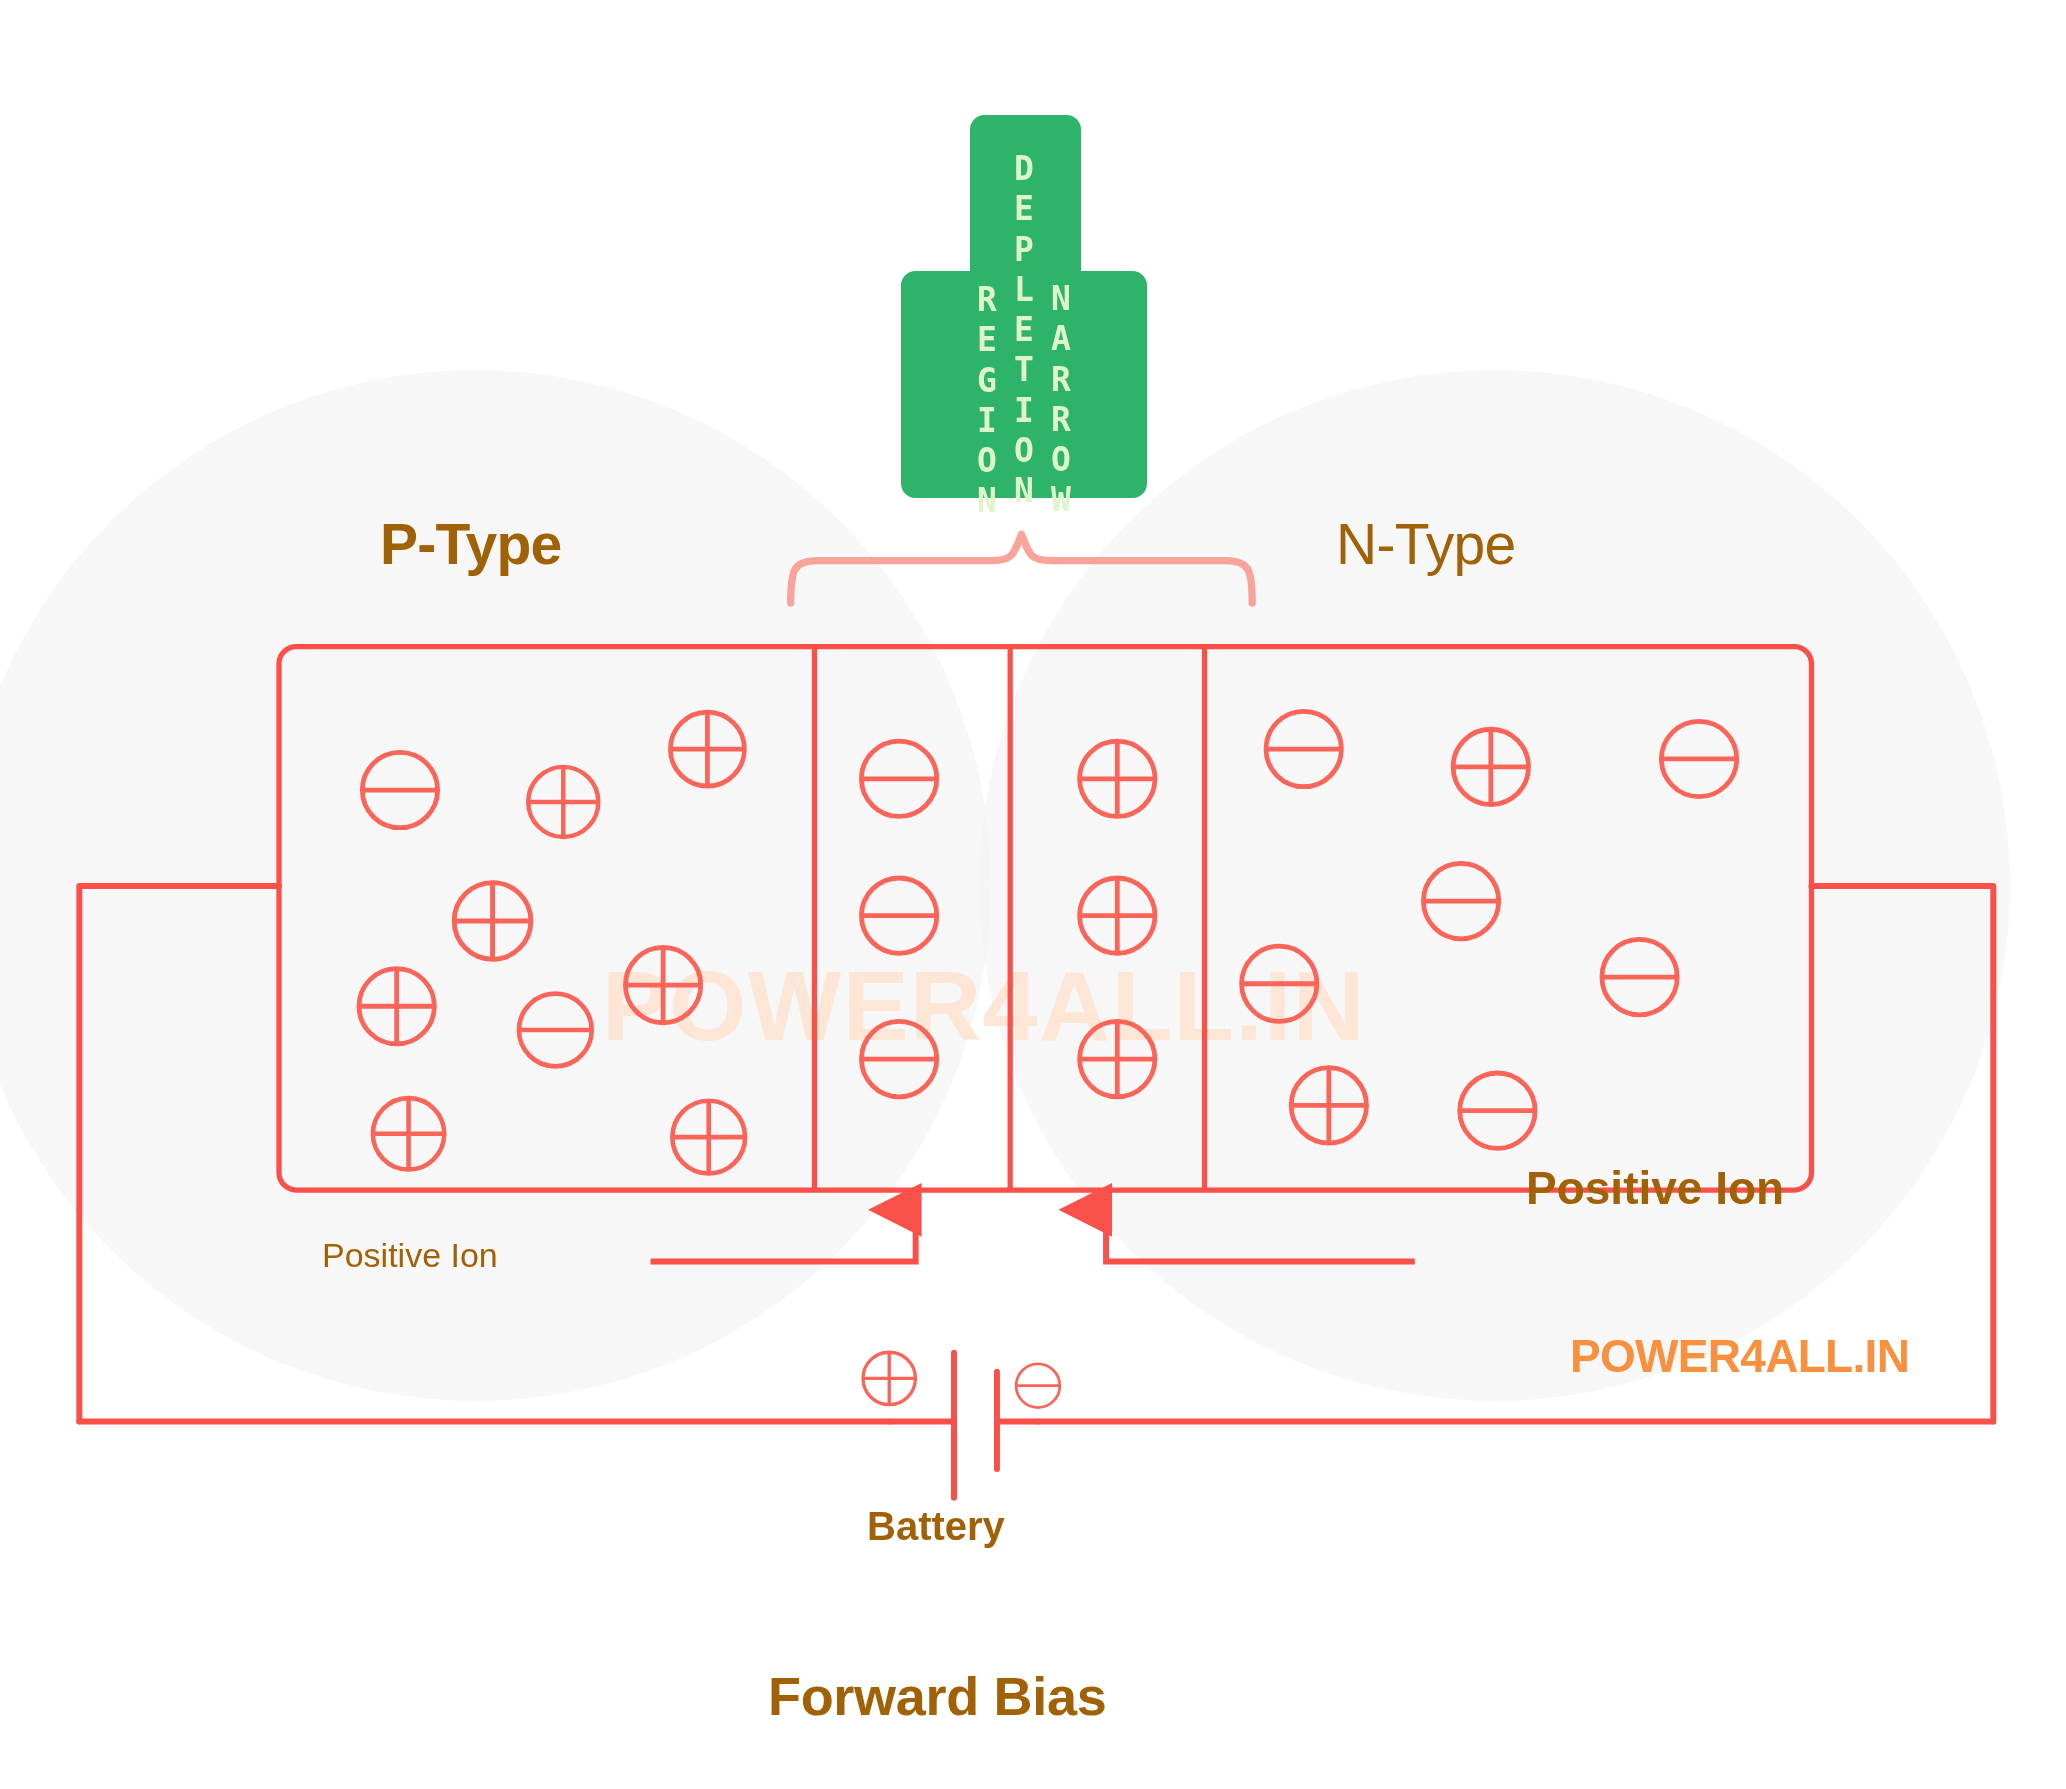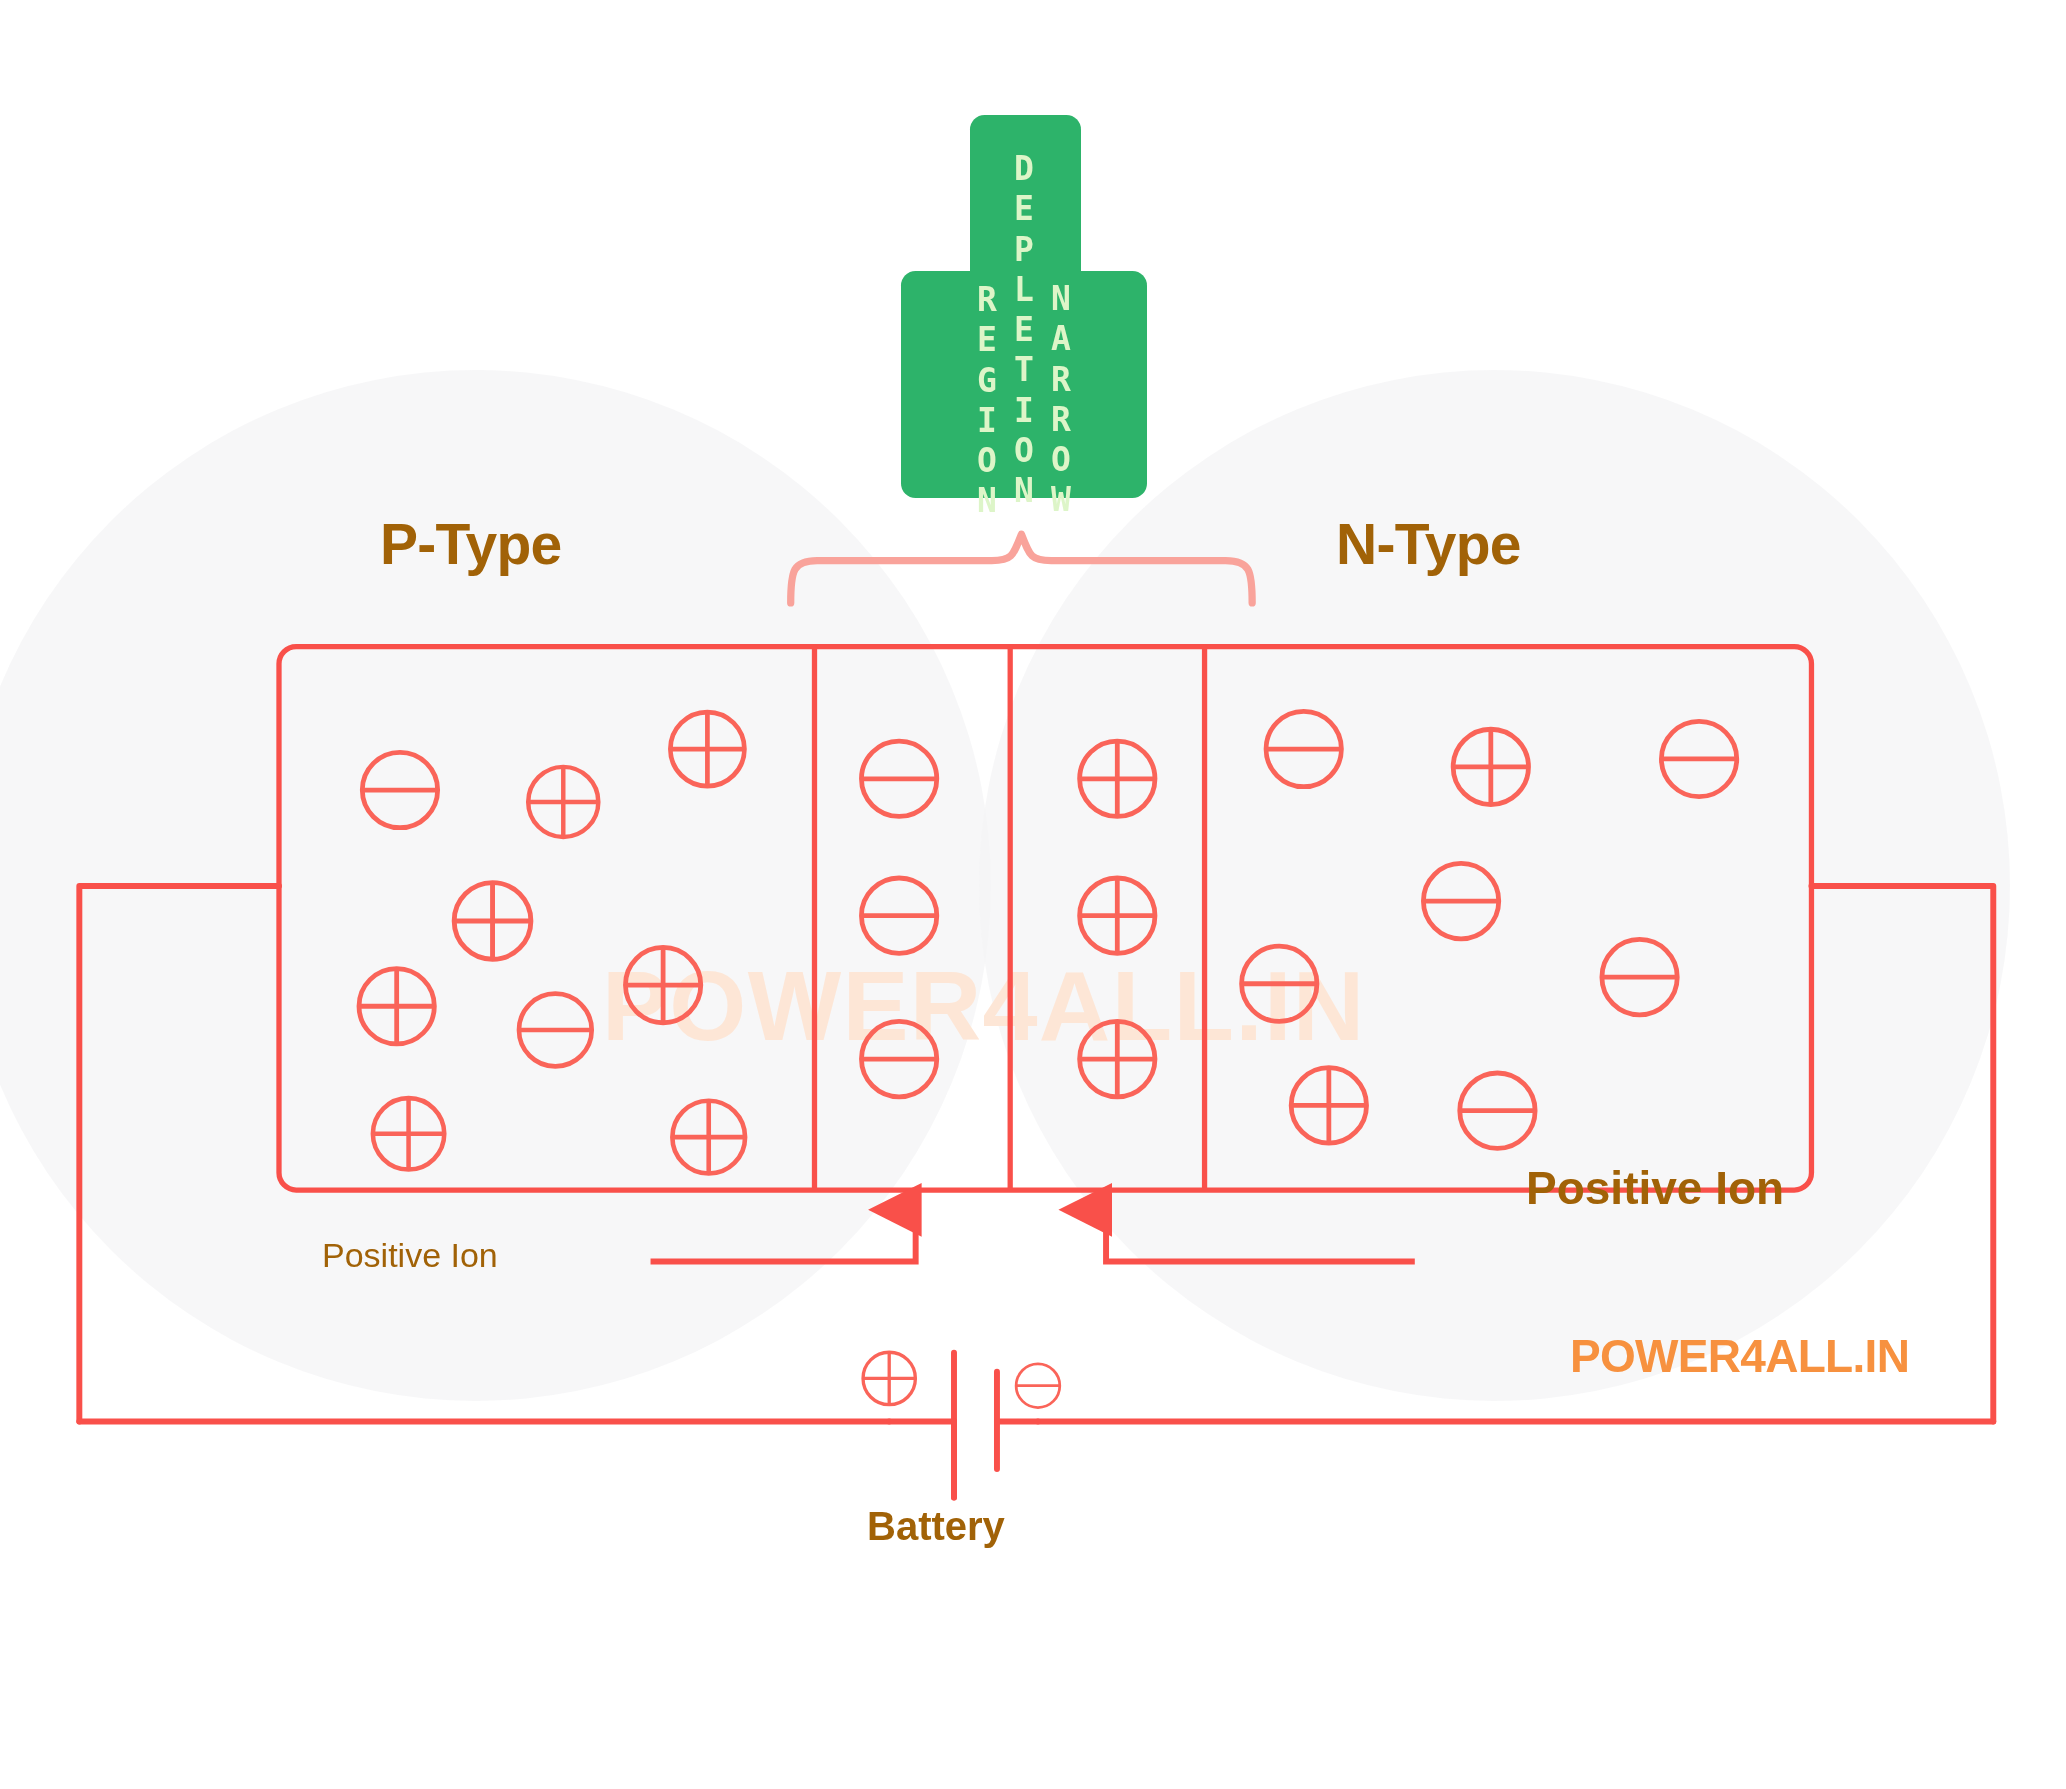--- a/index.html
+++ b/index.html
@@ -45,21 +45,21 @@
   }
   #label-ptype {
     left: 380px; top: 516px;
     font-size: 57px;
     font-weight: 600;
     letter-spacing: -0.7px;
   }
   #label-ntype {
     left: 1336px; top: 516px;
     font-size: 57px;
-    font-weight: 700;
+    font-weight: 400;
     letter-spacing: -0.7px;
   }
   #label-negative-ion {
     left: 322px; top: 1238px;
     font-size: 34px;
     font-weight: 500;
   }
   #label-positive-ion {
     left: 1526px; top: 1165px;
     font-size: 46px;
@@ -319,17 +319,18 @@
       <span class="word w-depletion">DEPLETION</span>
       <span class="word w-region">REGION</span>
     </div>
   </div>
 
   <div class="lbl" id="label-ptype">P-Type</div>
   <div class="lbl" id="label-ntype">N-Type</div>
   <div class="lbl" id="label-negative-ion">Positive Ion</div>
   <div class="lbl" id="label-positive-ion">Positive Ion</div>
   <div class="lbl" id="label-battery">Battery</div>
+  <div class="lbl" id="label-forward-bias">Forward Bias</div>
 
   <div id="logo-power4all">POWER4ALL.IN</div>
 
 </div>
 
 
 </body></html>

